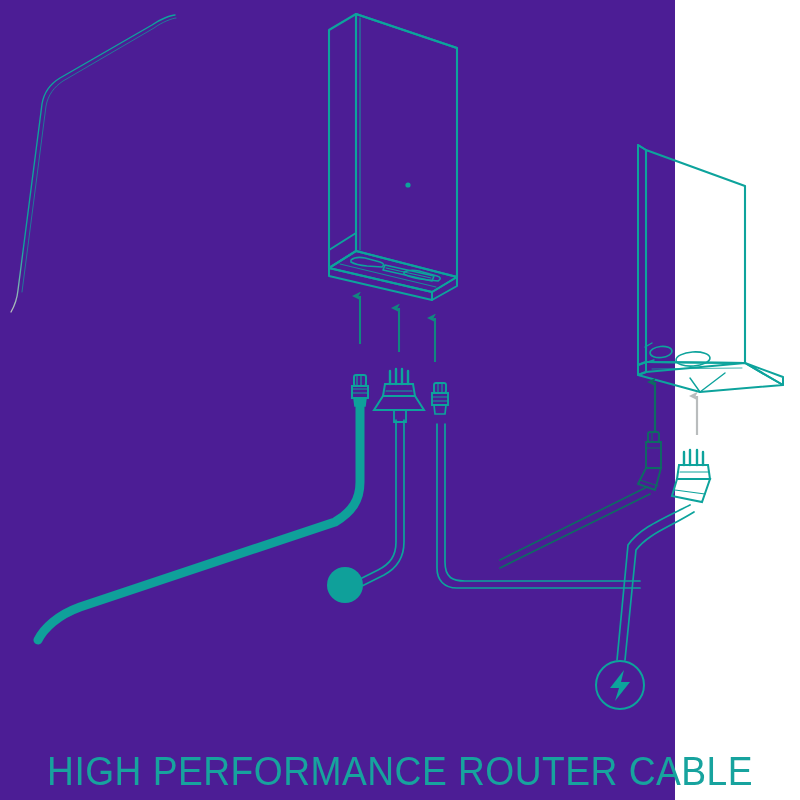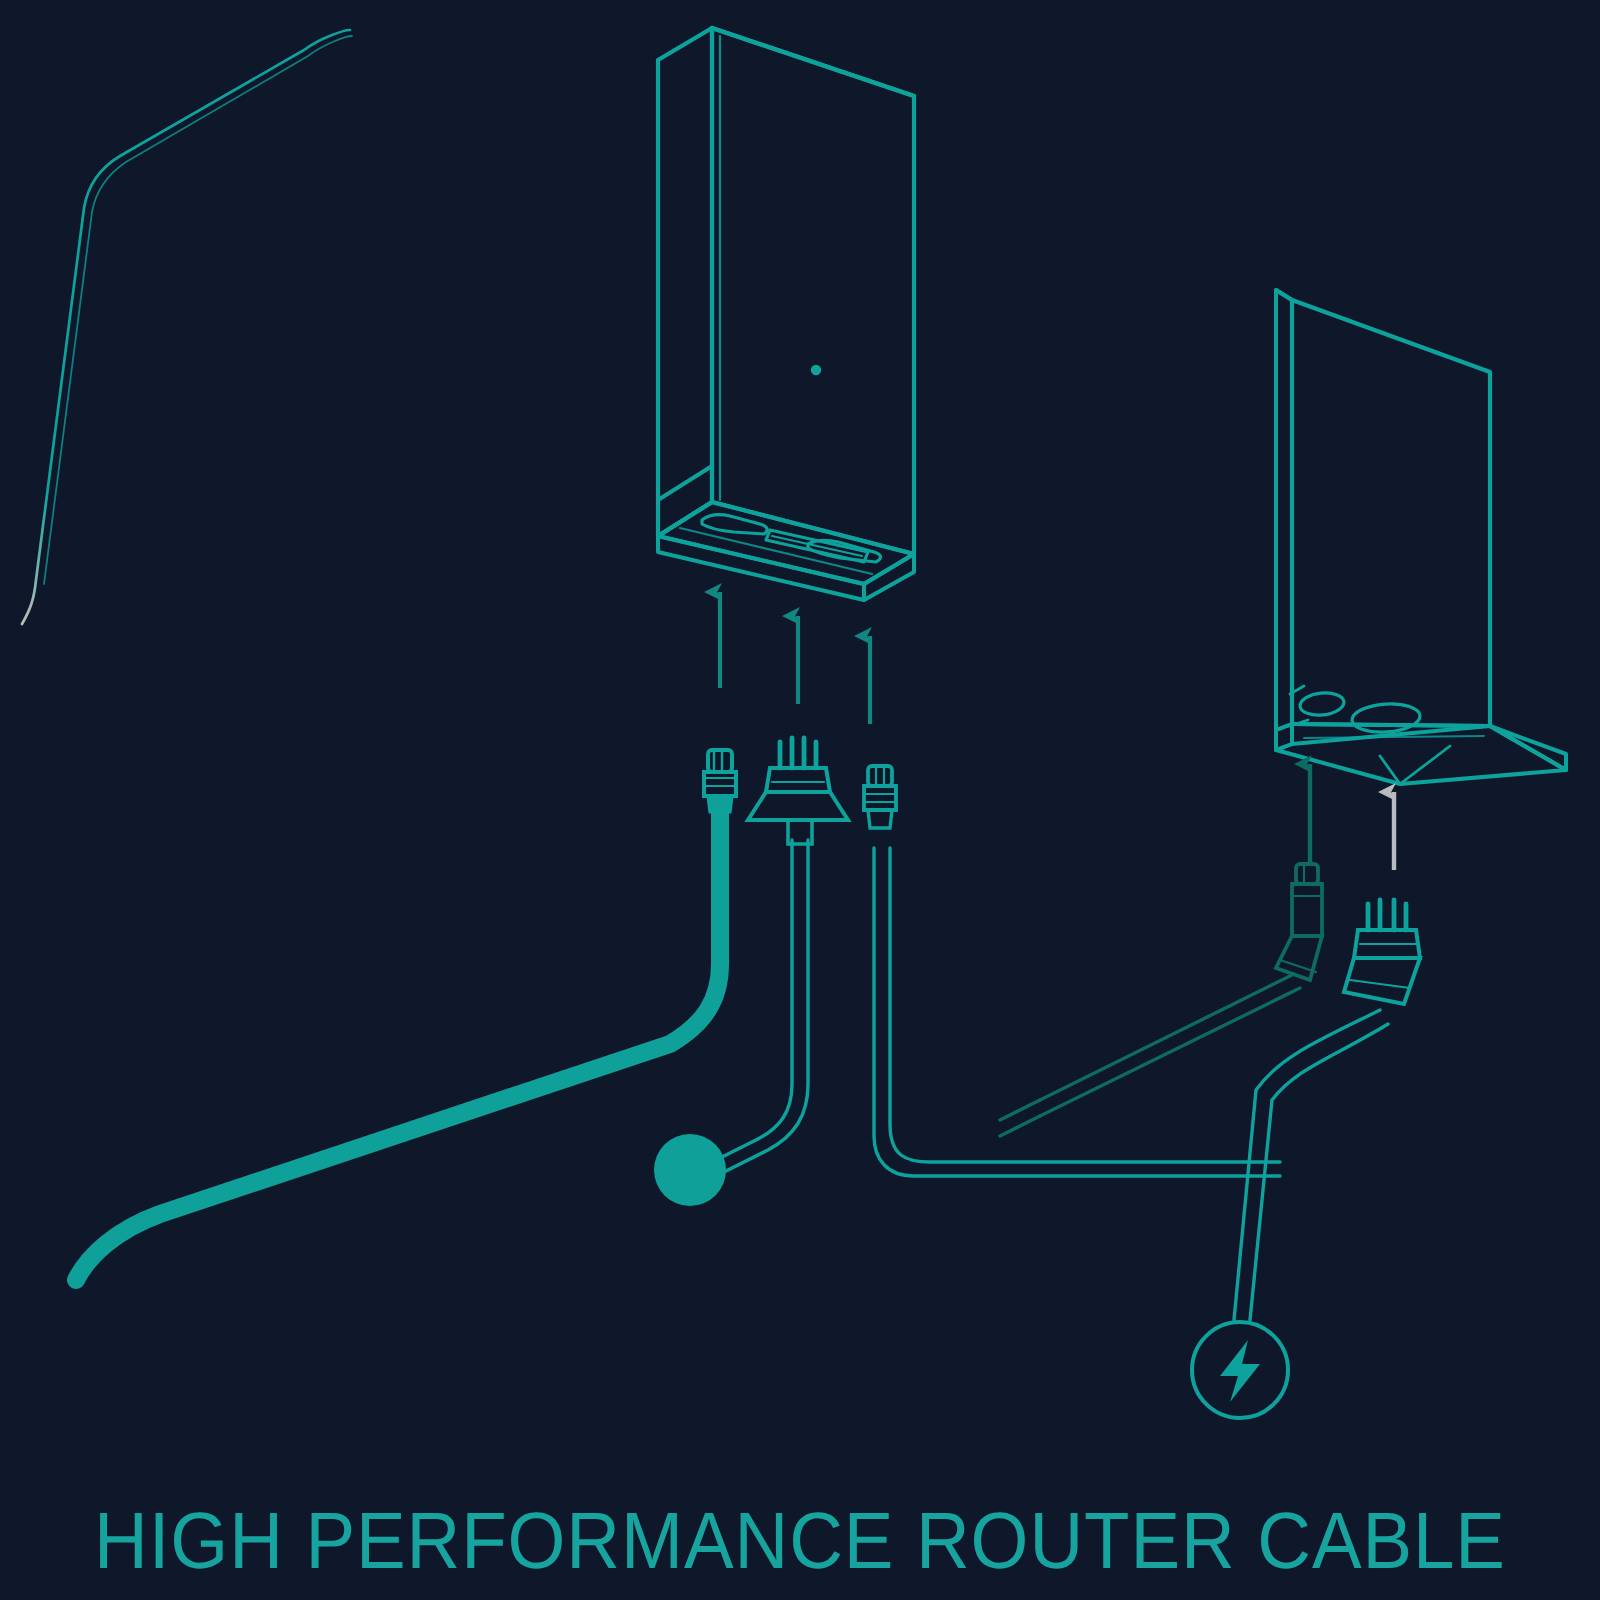--- a/index.html
+++ b/index.html
@@ -9,23 +9,23 @@
     background: #ffffff;
   }
   body {
     width: 800px;
     height: 800px;
     font-family: "Liberation Sans", sans-serif;
     overflow: hidden;
   }
   #illustration-root {
     position: relative;
-    width: 800px;
+    width: 675px;
     height: 800px;
-    background: #0f172a;
+    background: #4c1d95;
   }
   #scene-svg {
     position: absolute;
     left: 0;
     top: 0;
     width: 800px;
     height: 800px;
     display: block;
   }
   #caption-layer {

